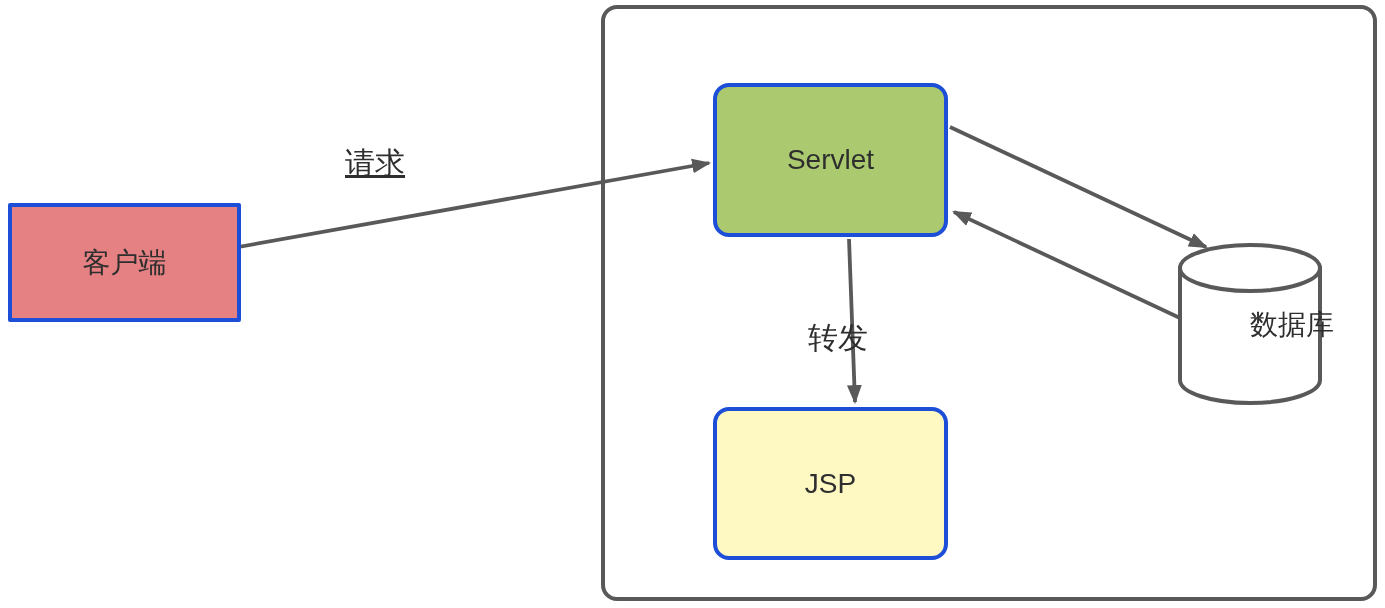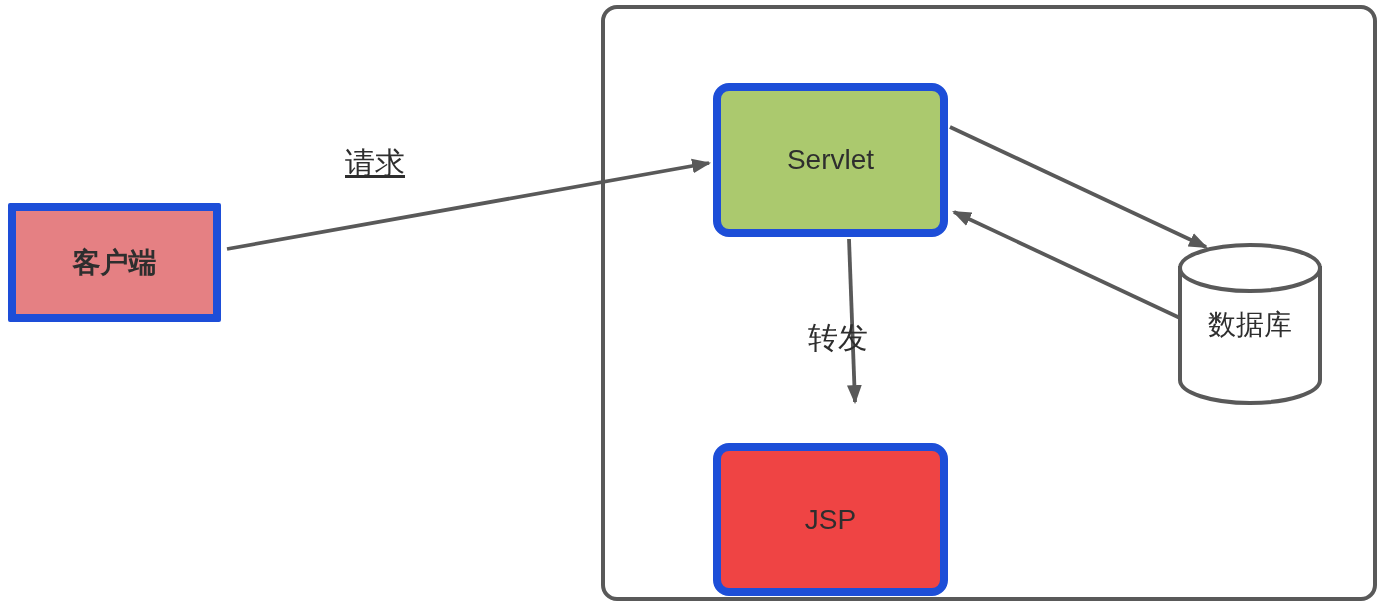--- a/index.html
+++ b/index.html
@@ -24,54 +24,53 @@
   
   svg.connectors {
     position: absolute;
     left: 0; top: 0;
     width: 1385px; height: 608px;
   }
   
   .node {
     position: absolute;
     box-sizing: border-box;
-    border: 8px solid #1d4ed8;
+    border: 4px solid #1d4ed8;
     display: flex;
     align-items: center;
     justify-content: center;
     color: #2e2e2e;
     font-size: 28px;
   }
   .node-client {
     left: 8px; top: 203px;
-    width: 213px; height: 119px;
+    width: 233px; height: 119px;
     background: #E58083;
     border-radius: 2px;
-    font-weight: bold;
   }
   .node-servlet {
     left: 713px; top: 83px;
     width: 235px; height: 154px;
     background: #ABC96E;
     border-radius: 16px;
   }
   .node-jsp {
     left: 713px; top: 407px;
     width: 235px; height: 153px;
-    background: #ef4444;
+    background: #fef9c3;
     border-radius: 16px;
-    margin-top: 36px;
   }
   .db-label {
     position: absolute;
     left: 1178px; top: 306px;
     width: 144px;
     text-align: center;
     color: #2e2e2e;
     font-size: 28px;
+    padding-left: 42px;
   }
   .edge-label {
     position: absolute;
     color: #2e2e2e;
     font-size: 30px;
     width: 100px;
     text-align: center;
   }
   .edge-label-request { left: 325px; top: 143px; text-decoration: underline; }
   .edge-label-forward { left: 788px; top: 318px; }

